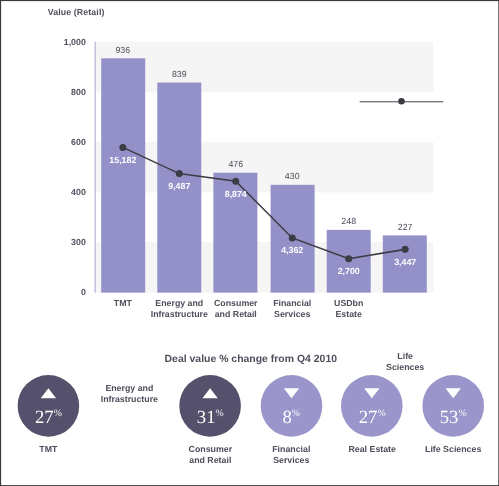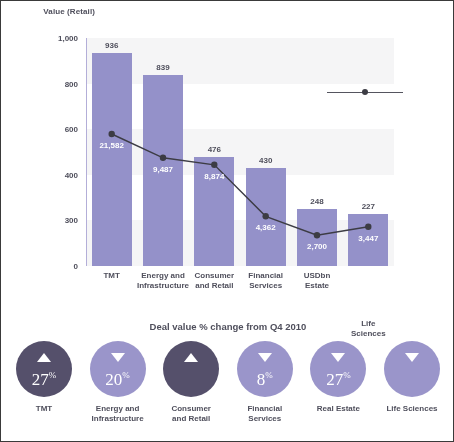--- a/index.html
+++ b/index.html
@@ -73,21 +73,21 @@
   }
   .bar {
     position: absolute;
     bottom: 0;
     background: #9491c9;
   }
   .bar-value {
     position: absolute;
     transform: translateX(-50%);
     font-size: 8px;
-    font-weight: bold;
+    font-weight: normal;
     color: #4f4f5c;
     white-space: nowrap;
   }
   .deal-value {
     position: absolute;
     transform: translateX(-50%);
     font-size: 8px;
     font-weight: bold;
     color: #ffffff;
     white-space: nowrap;
@@ -257,21 +257,21 @@
     <svg id="lineLayer" viewBox="0 0 308 228" preserveAspectRatio="none">
         <polyline points="25.7,96.0 77.0,119.8 128.3,126.8 179.7,178.3 231.0,197.2 282.3,188.7" fill="none" stroke="#3c3c44" stroke-width="1.4"></polyline>
         <circle cx="25.7" cy="96.0" r="3.2" fill="#3c3c44"></circle>
         <circle cx="77.0" cy="119.8" r="3.2" fill="#3c3c44"></circle>
         <circle cx="128.3" cy="126.8" r="3.2" fill="#3c3c44"></circle>
         <circle cx="179.7" cy="178.3" r="3.2" fill="#3c3c44"></circle>
         <circle cx="231.0" cy="197.2" r="3.2" fill="#3c3c44"></circle>
         <circle cx="282.3" cy="188.7" r="3.2" fill="#3c3c44"></circle>
       </svg>
     <div id="dealvals">
-        <div class="deal-value" style="left: 25.6667px; top: 103.011px;">21,582</div>
+        <div class="deal-value" style="left: 25.6667px; top: 103.011px;">15,182</div>
         <div class="deal-value" style="left: 77px; top: 126.848px;">9,487</div>
         <div class="deal-value" style="left: 128.333px; top: 133.836px;">8,874</div>
         <div class="deal-value" style="left: 179.667px; top: 185.273px;">4,362</div>
         <div class="deal-value" style="left: 231px; top: 204.22px;">2,700</div>
         <div class="deal-value" style="left: 282.333px; top: 195.704px;">3,447</div>
       </div>
     <div id="catlabels">
         <div class="cat-label" style="left: 25.6667px; top: 233px;">TMT</div>
         <div class="cat-label" style="left: 77px; top: 233px;">Energy and
 Infrastructure</div>
@@ -296,30 +296,27 @@
   <div id="bottom-title">Deal value % change from Q4 2010</div>
   <div id="circles">
       <div class="circle-cell">
         <div class="circle dark">
           <div class="arrow up"></div>
           <div class="pct">27<sup>%</sup></div>
         </div>
         <div class="circle-label">TMT</div>
       </div>
       <div class="circle-cell">
-        <div class="circle light">
-          <div class="arrow down"></div>
-          <div class="pct">20<sup>%</sup></div>
-        </div>
         <div class="circle-label">Energy and
 Infrastructure</div>
       </div>
       <div class="circle-cell">
         <div class="circle dark">
           <div class="arrow up"></div>
+          <div class="pct">31<sup>%</sup></div>
         </div>
         <div class="circle-label">Consumer
 and Retail</div>
       </div>
       <div class="circle-cell">
         <div class="circle light">
           <div class="arrow down"></div>
           <div class="pct">8<sup>%</sup></div>
         </div>
         <div class="circle-label">Financial
@@ -328,18 +325,19 @@
       <div class="circle-cell">
         <div class="circle light">
           <div class="arrow down"></div>
           <div class="pct">27<sup>%</sup></div>
         </div>
         <div class="circle-label">Real Estate</div>
       </div>
       <div class="circle-cell">
         <div class="circle light">
           <div class="arrow down"></div>
+          <div class="pct">53<sup>%</sup></div>
         </div>
         <div class="circle-label">Life Sciences</div>
       </div>
     </div>
 
 </div>
 
 </body></html>

